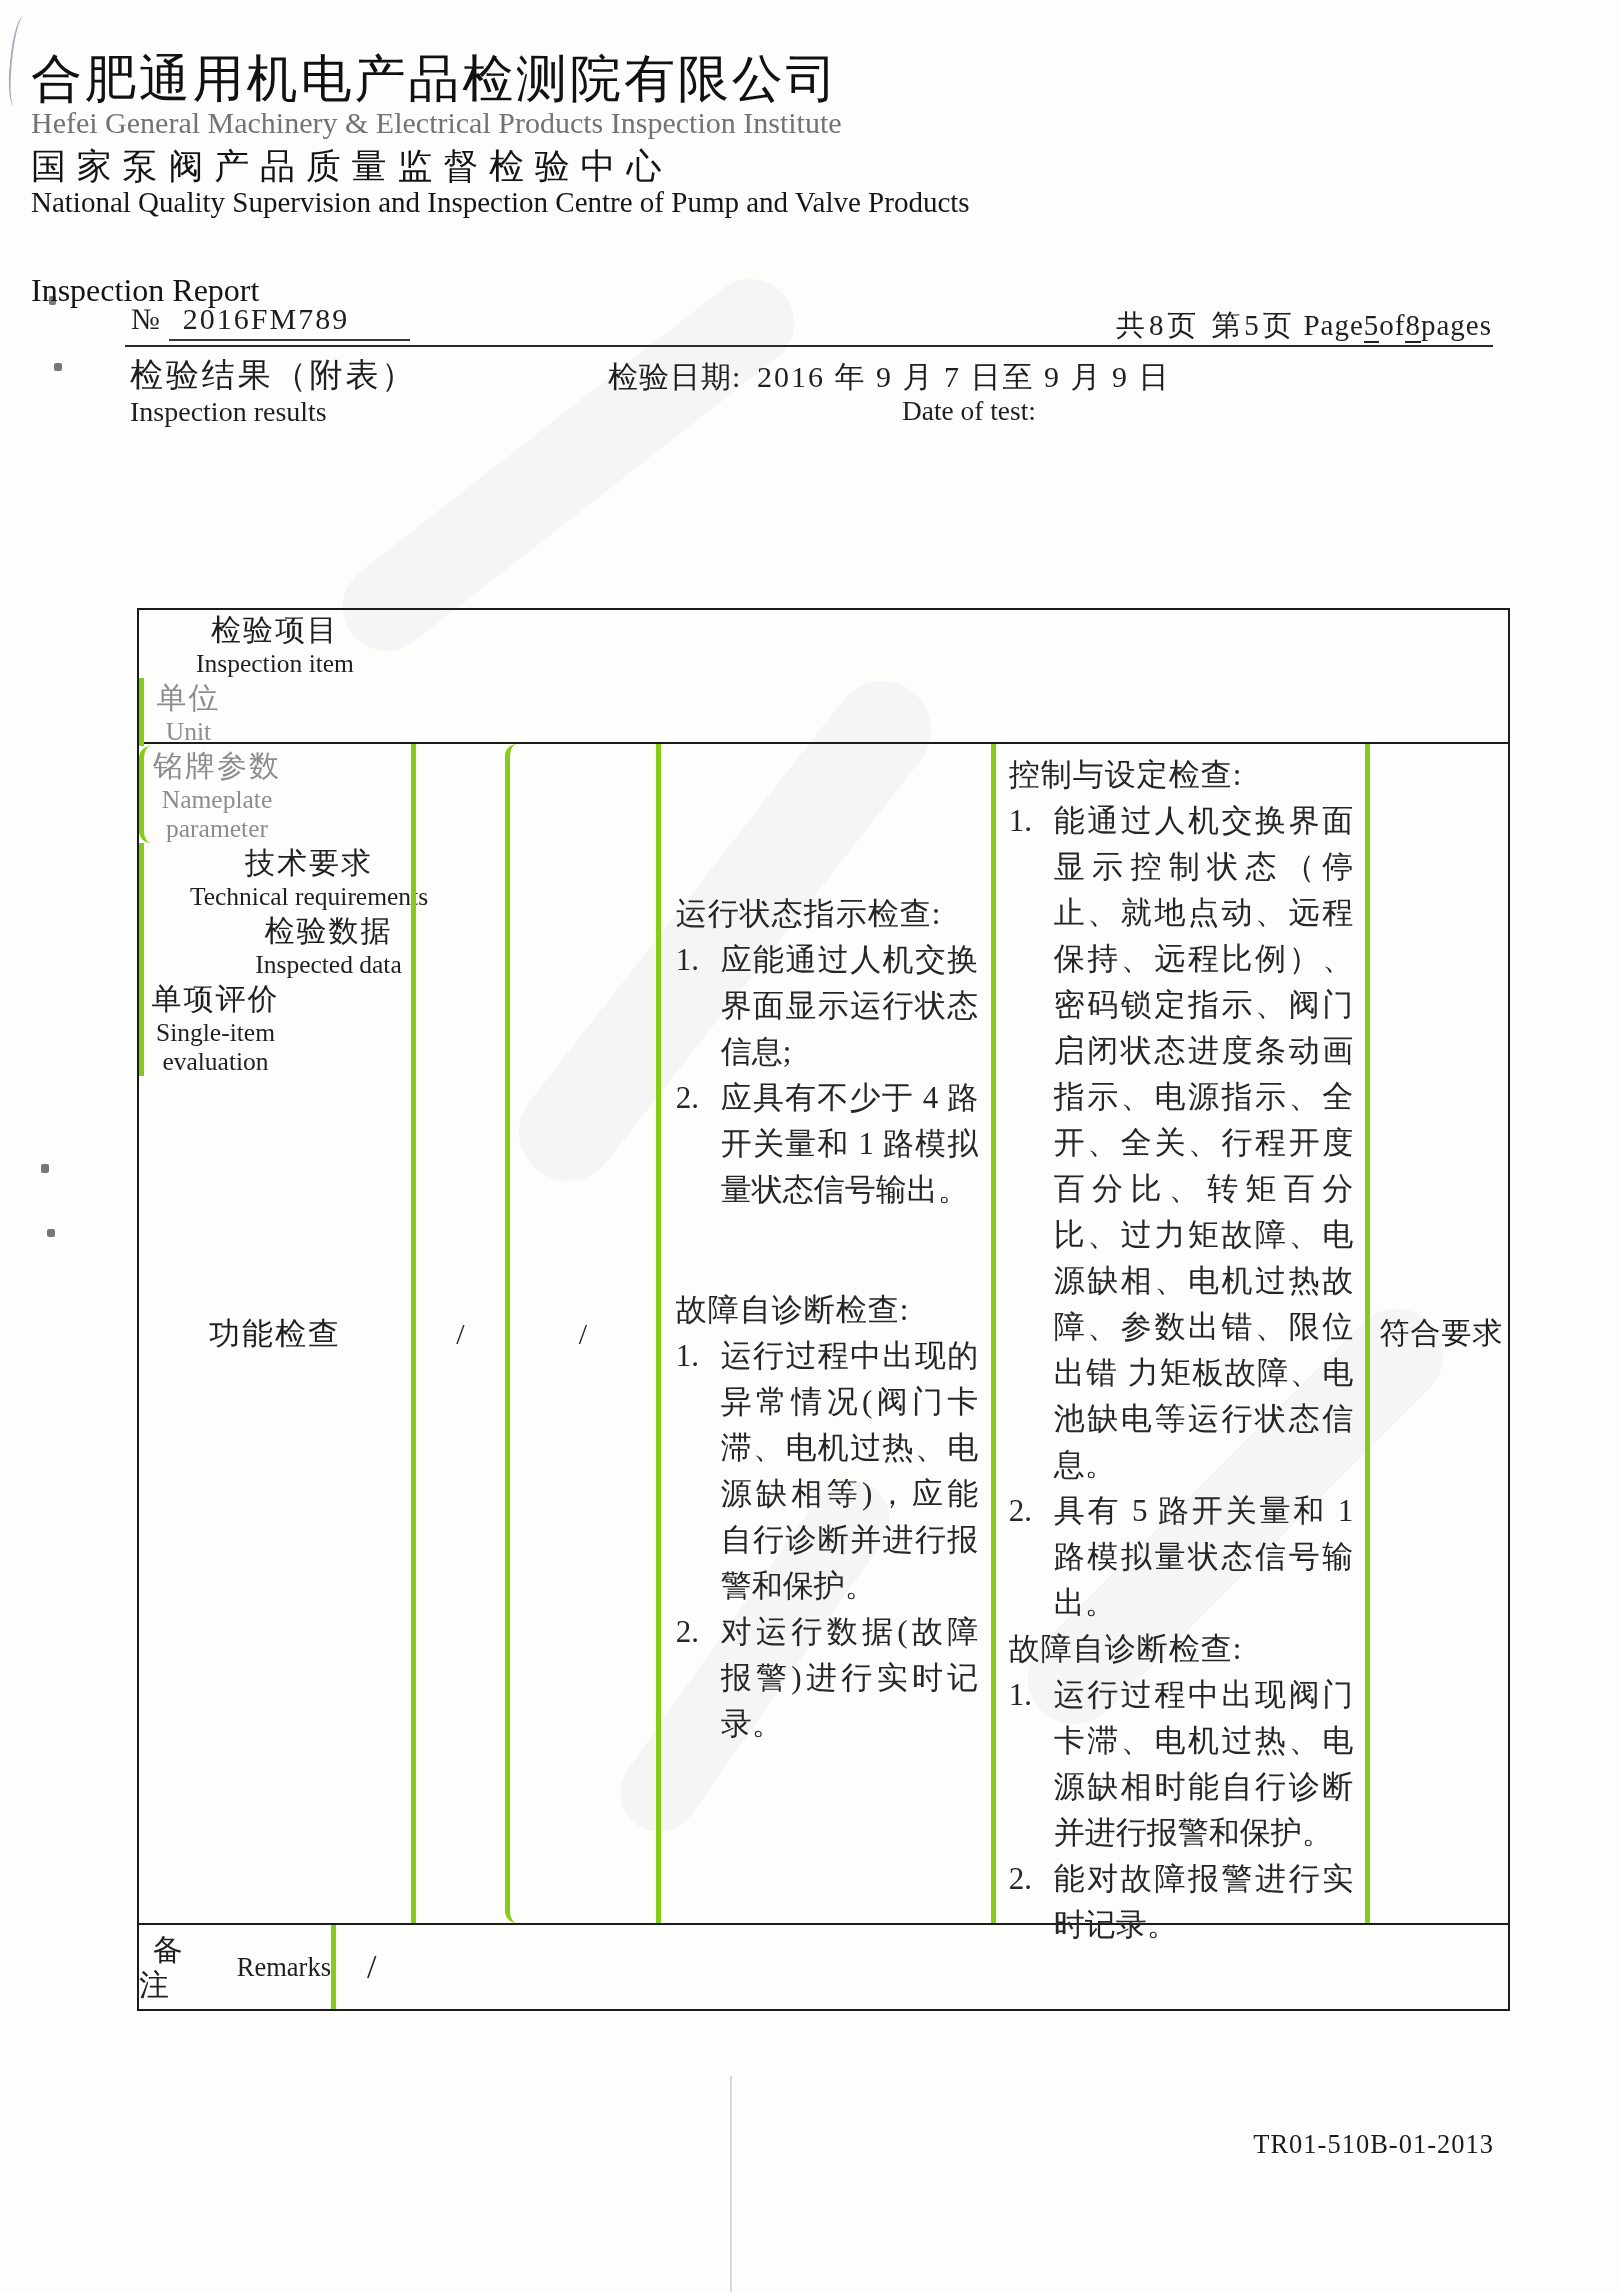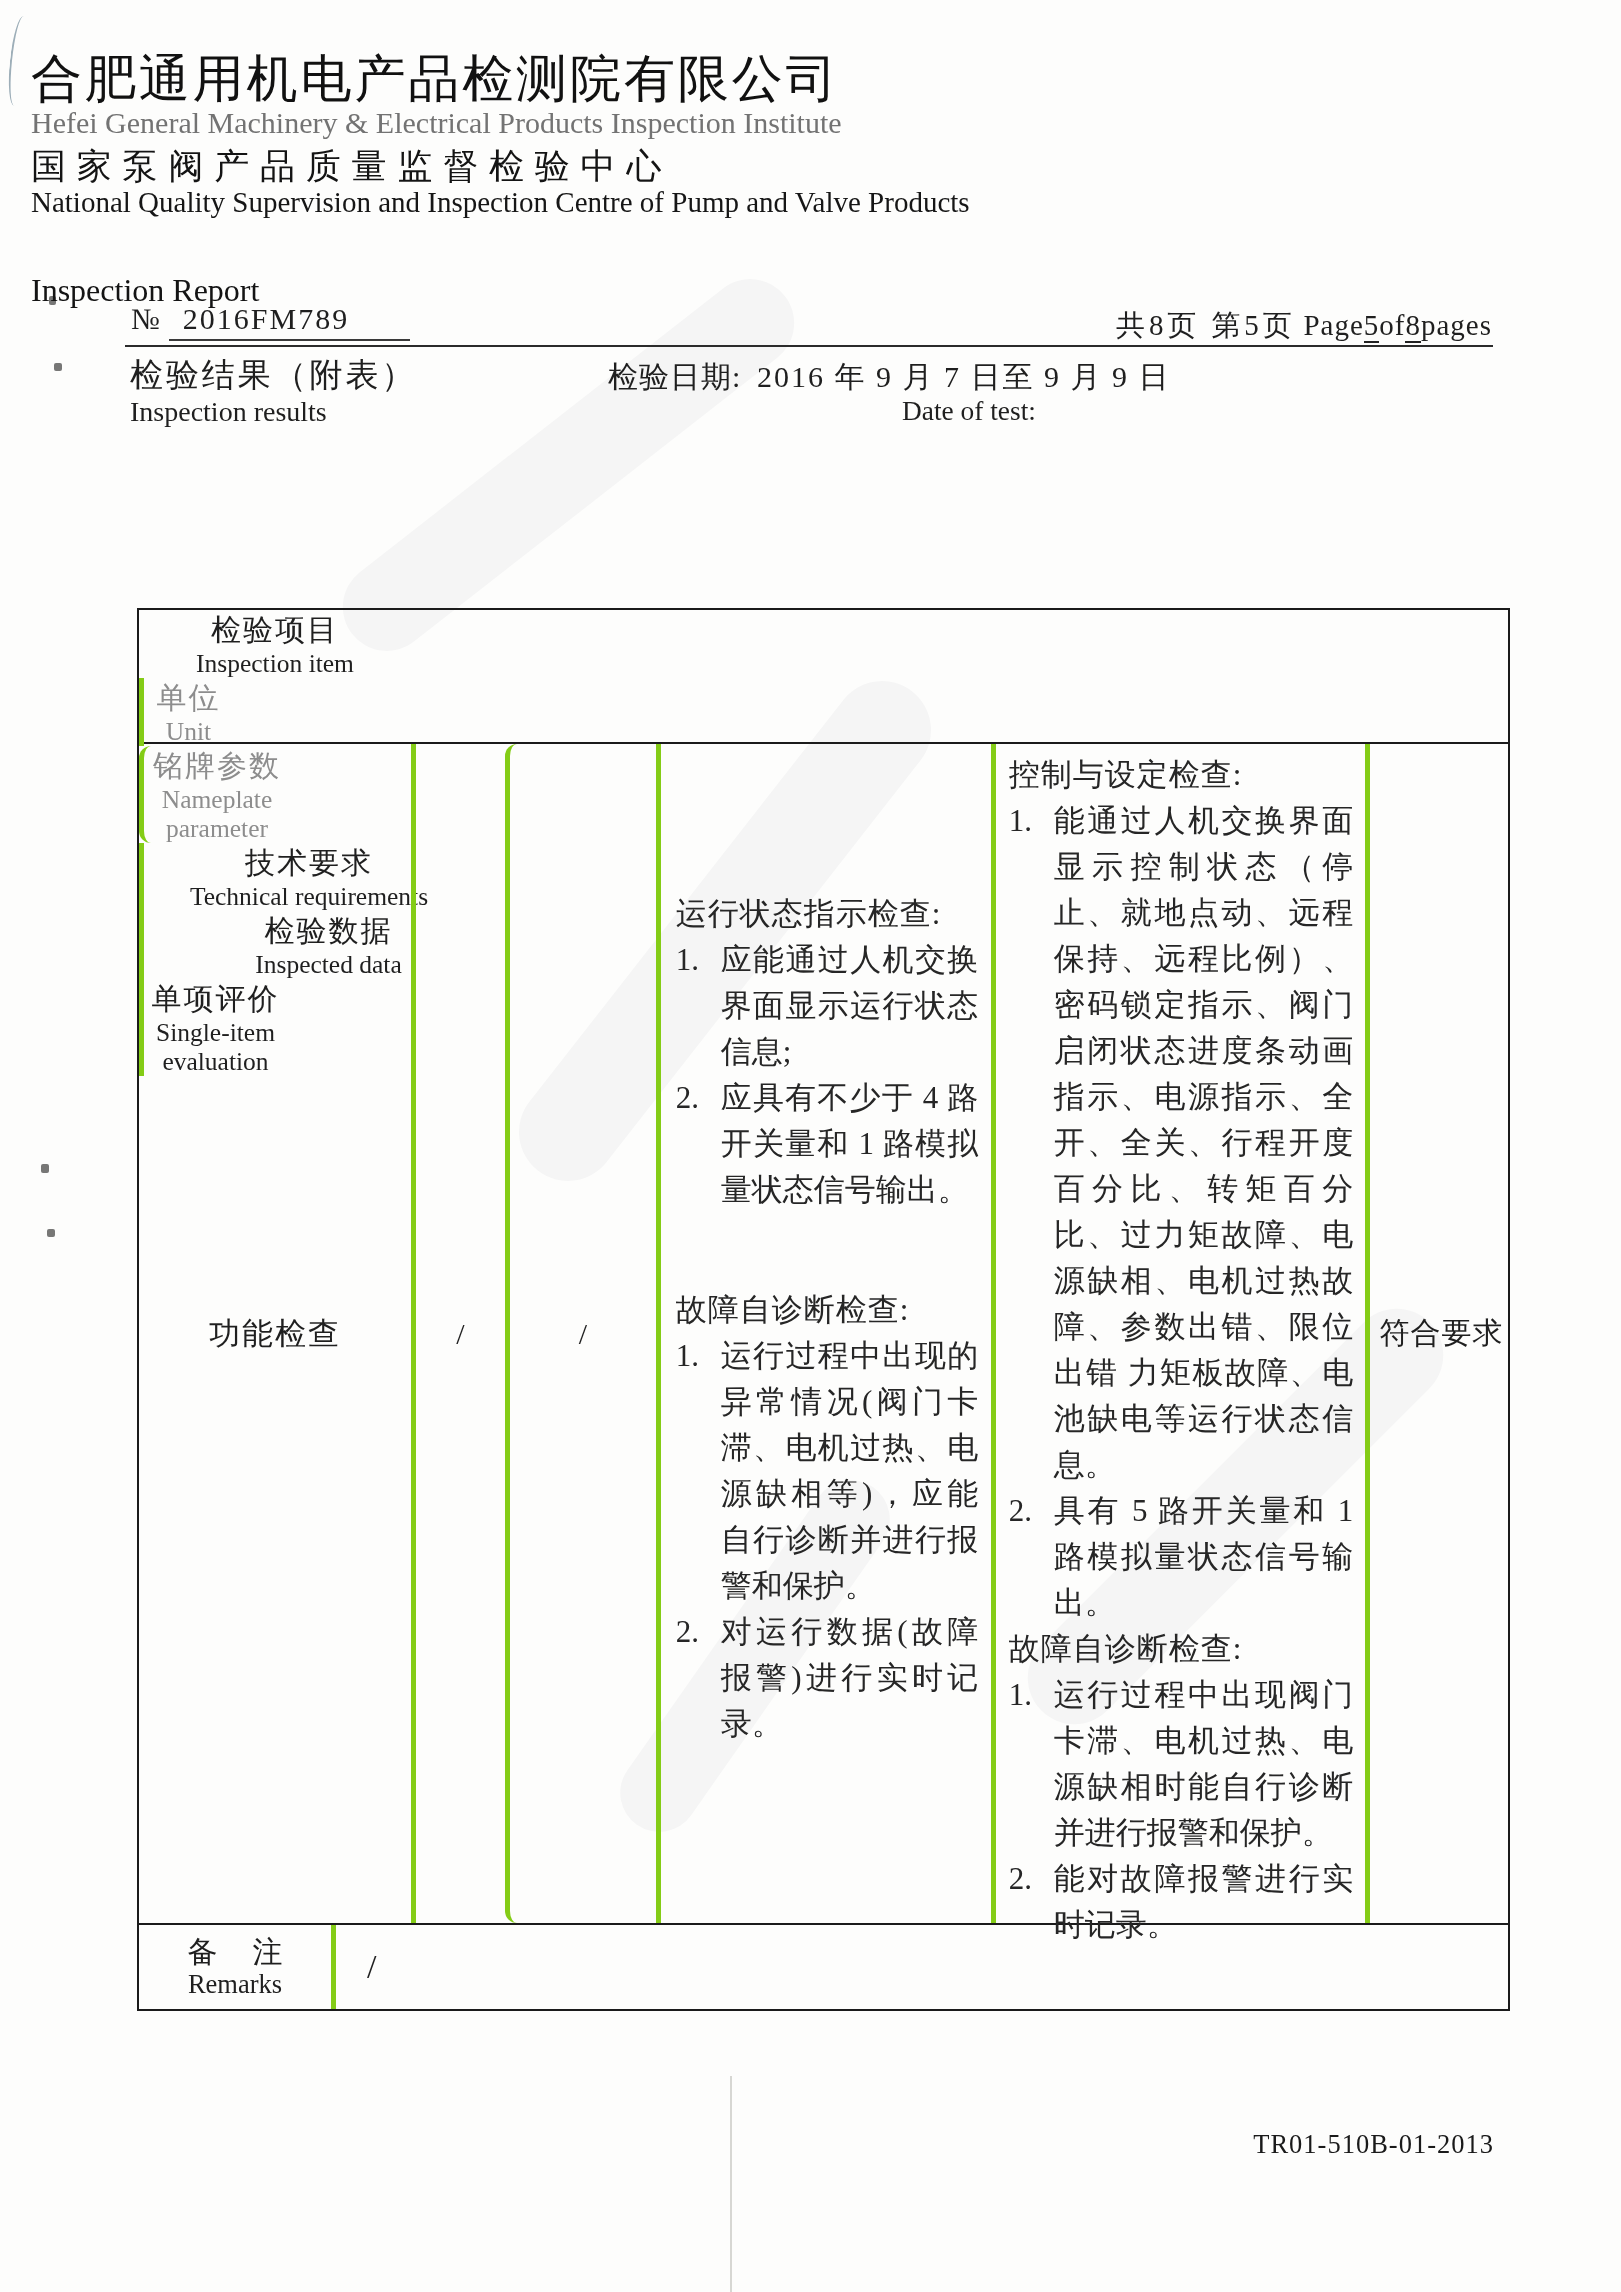--- a/index.html
+++ b/index.html
@@ -65,21 +65,21 @@
   .body-text { font-size:31px; line-height:46px; color:#262626; }
   .c4.body-text { padding:147px 12.7px 0 14.7px; }
   .c5.body-text { padding:7.8px 11.8px 0 12.7px; }
   .sec-h { letter-spacing:1px; }
   .li { display:flex; }
   .li .num { flex:0 0 45px; }
   .li .txt { flex:1 1 auto; text-align:justify; }
   .c4 .sec2 { margin-top:74px; }
 
   .t-remarks { height:86px; border-top:2px solid #1b1b1b; }
-  .remarks-label { width:192px; display:flex; flex-direction:column; align-items:center; justify-content:center; }
+  .remarks-label { width:192px; display:flex; flex-direction:row; align-items:center; justify-content:center; }
   .remarks-label .cn { font-size:30px; letter-spacing:13.7px; text-indent:13.7px; line-height:35px; }
   .remarks-label .en { font-size:26.5px; line-height:31px; }
   .remarks-value { flex:1 1 auto; border-left:2px solid #1b1b1b; display:flex; align-items:center; padding-left:31px; font-size:34px; }
 
   .footer-code { right:127px; top:2129px; font-size:26.5px; letter-spacing:1px; color:#1a1a1a; }
 
   
   .wm { position:absolute; background:#46505a; opacity:0.045; border-radius:59px; transform:rotate(-38deg); }
   .wm1 { left:294px; top:421px;  width:549px; height:88px; }
   .wm2 { left:421px; top:882px;  width:608px; height:98px; transform:rotate(-52deg); }

